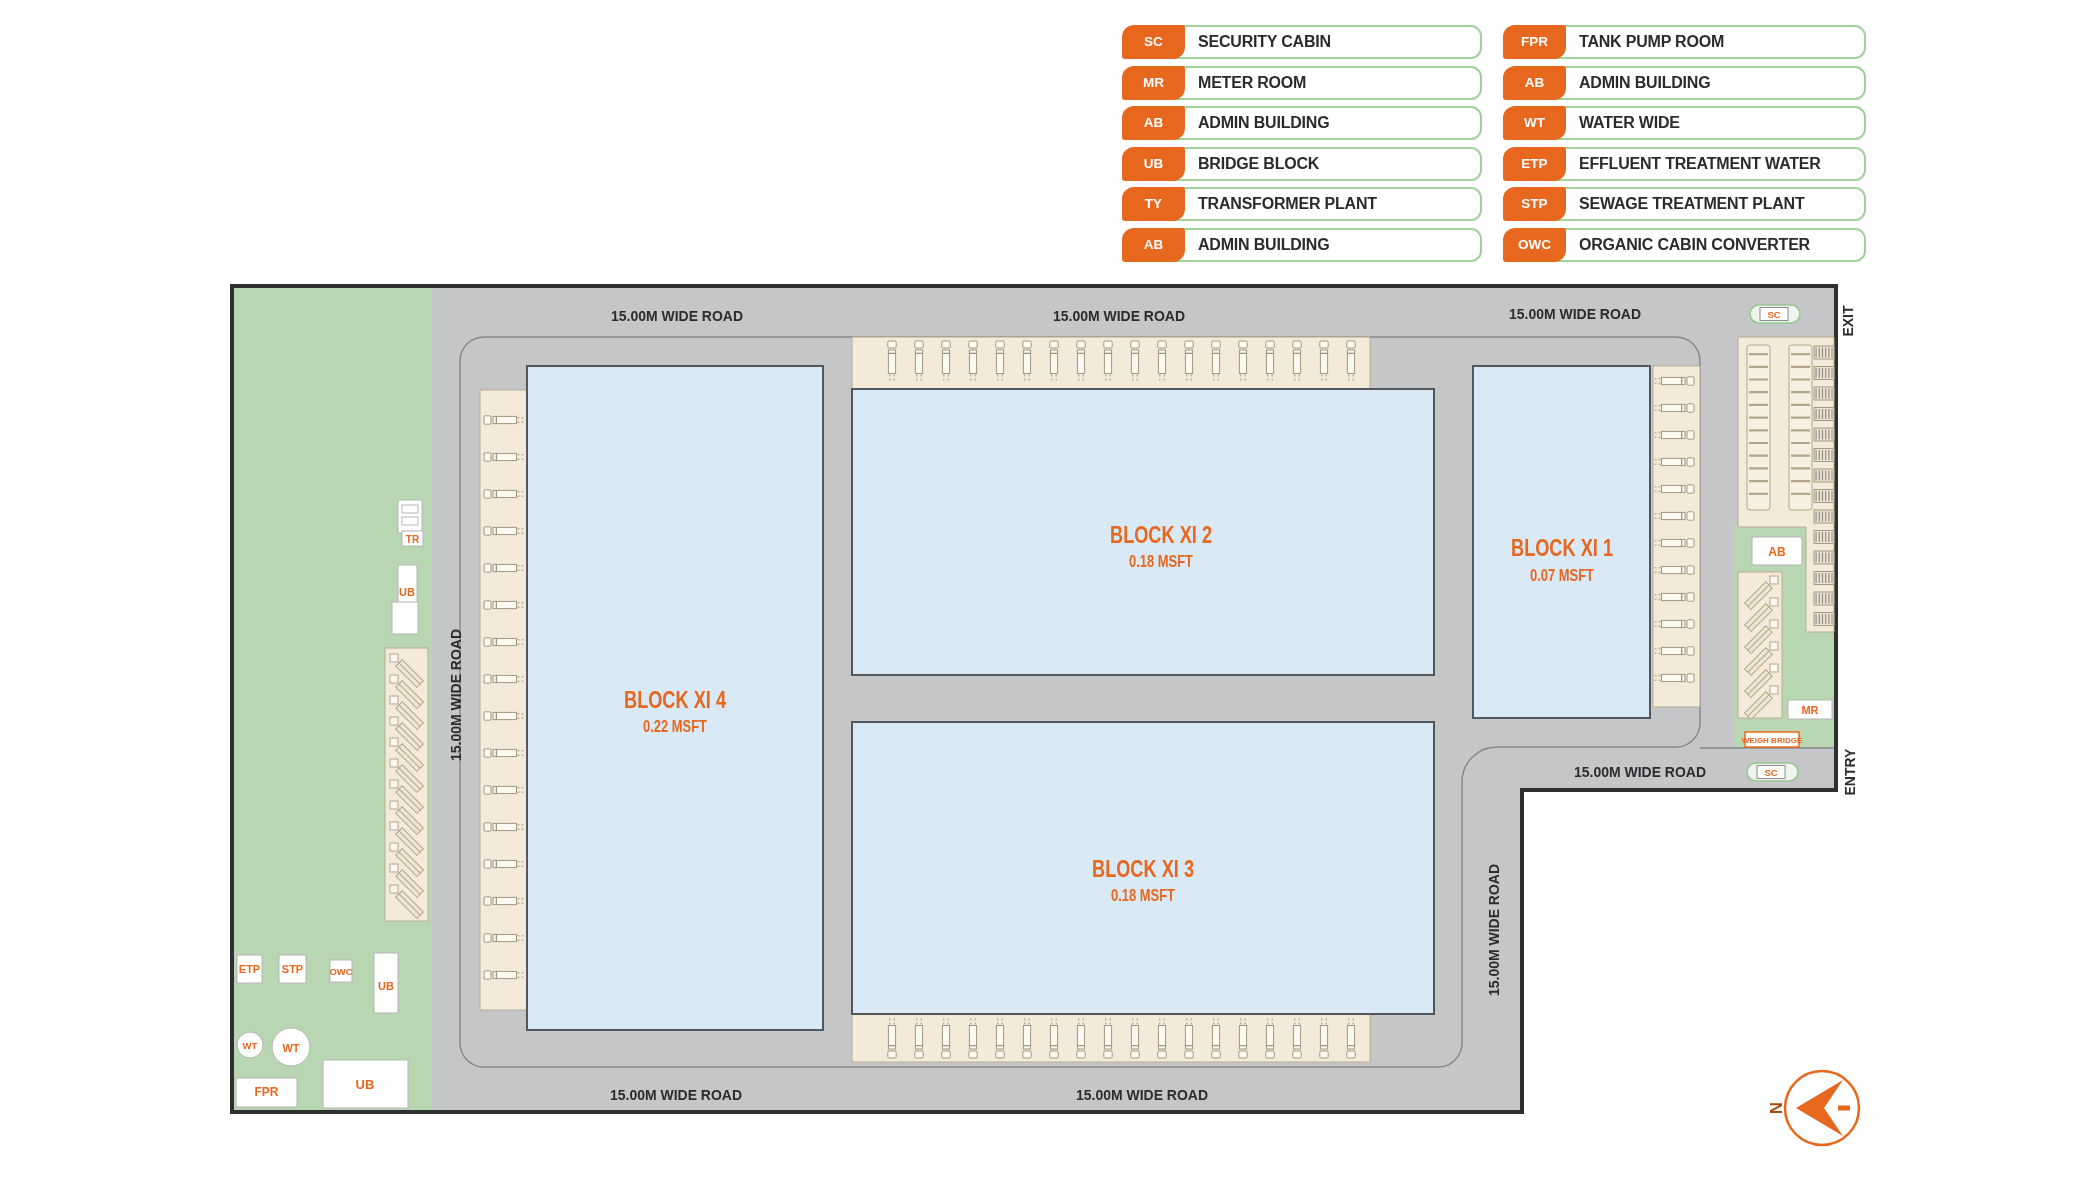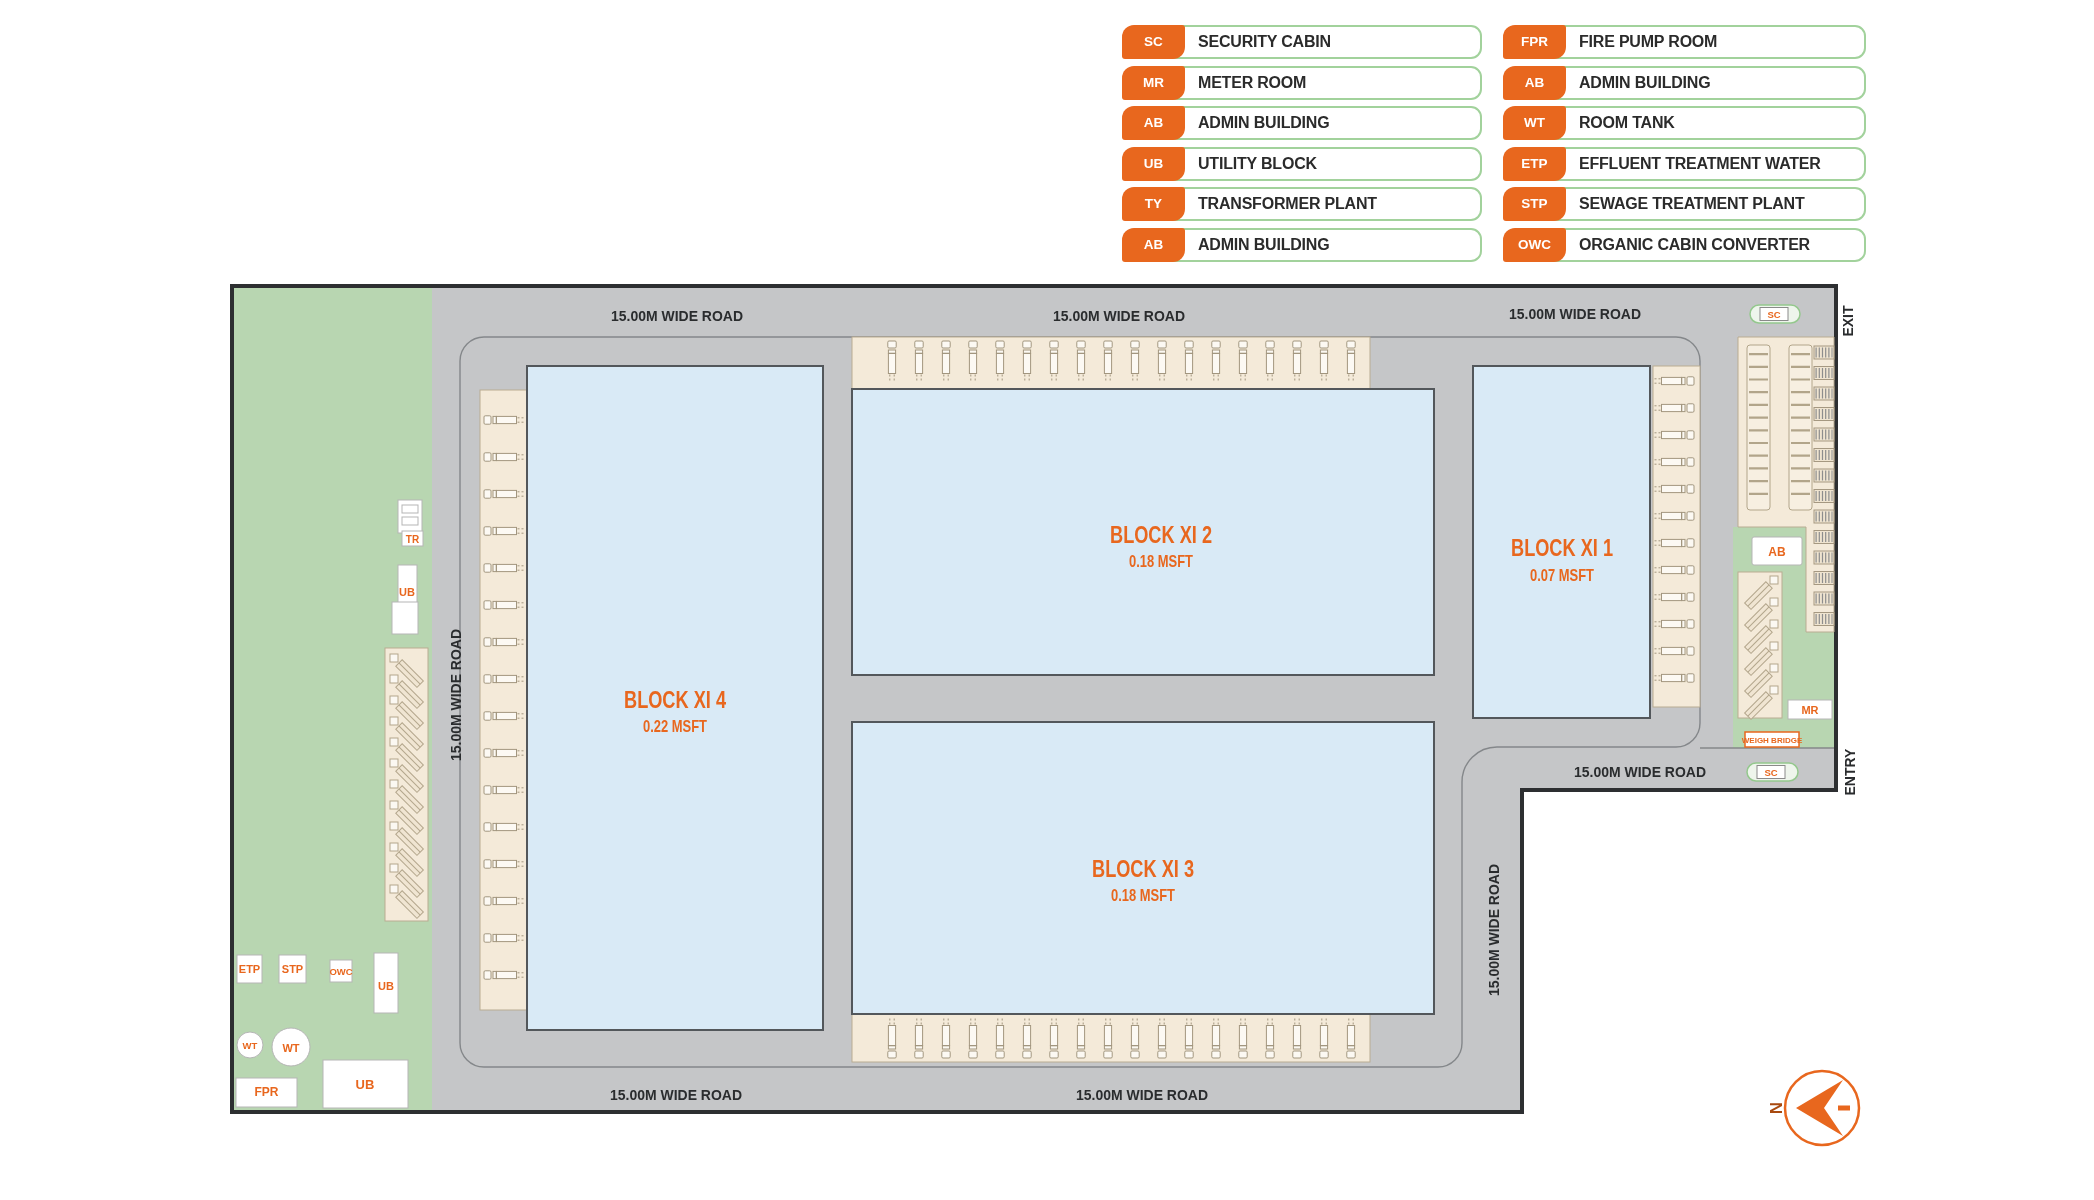--- a/index.html
+++ b/index.html
@@ -285,47 +285,47 @@
       <div class="legend-label">METER ROOM</div>
       <div class="legend-badge">MR</div>
     </div>
     <div class="legend-row" style="left:1122px;top:106px;width:360px;">
       <div class="legend-box"></div>
       <div class="legend-label">ADMIN BUILDING</div>
       <div class="legend-badge">AB</div>
     </div>
     <div class="legend-row" style="left:1122px;top:147px;width:360px;">
       <div class="legend-box"></div>
-      <div class="legend-label">UTILITY BLOCK</div>
+      <div class="legend-label">BRIDGE BLOCK</div>
       <div class="legend-badge">UB</div>
     </div>
     <div class="legend-row" style="left:1122px;top:187px;width:360px;">
       <div class="legend-box"></div>
       <div class="legend-label">TRANSFORMER PLANT</div>
       <div class="legend-badge">TY</div>
     </div>
     <div class="legend-row" style="left:1122px;top:228px;width:360px;">
       <div class="legend-box"></div>
       <div class="legend-label">ADMIN BUILDING</div>
       <div class="legend-badge">AB</div>
     </div>
 
     <div class="legend-row" style="left:1503px;top:25px;width:363px;">
       <div class="legend-box"></div>
-      <div class="legend-label">FIRE PUMP ROOM</div>
+      <div class="legend-label">TANK PUMP ROOM</div>
       <div class="legend-badge">FPR</div>
     </div>
     <div class="legend-row" style="left:1503px;top:66px;width:363px;">
       <div class="legend-box"></div>
       <div class="legend-label">ADMIN BUILDING</div>
       <div class="legend-badge">AB</div>
     </div>
     <div class="legend-row" style="left:1503px;top:106px;width:363px;">
       <div class="legend-box"></div>
-      <div class="legend-label">ROOM TANK</div>
+      <div class="legend-label">WATER WIDE</div>
       <div class="legend-badge">WT</div>
     </div>
     <div class="legend-row" style="left:1503px;top:147px;width:363px;">
       <div class="legend-box"></div>
       <div class="legend-label">EFFLUENT TREATMENT WATER</div>
       <div class="legend-badge">ETP</div>
     </div>
     <div class="legend-row" style="left:1503px;top:187px;width:363px;">
       <div class="legend-box"></div>
       <div class="legend-label">SEWAGE TREATMENT PLANT</div>

